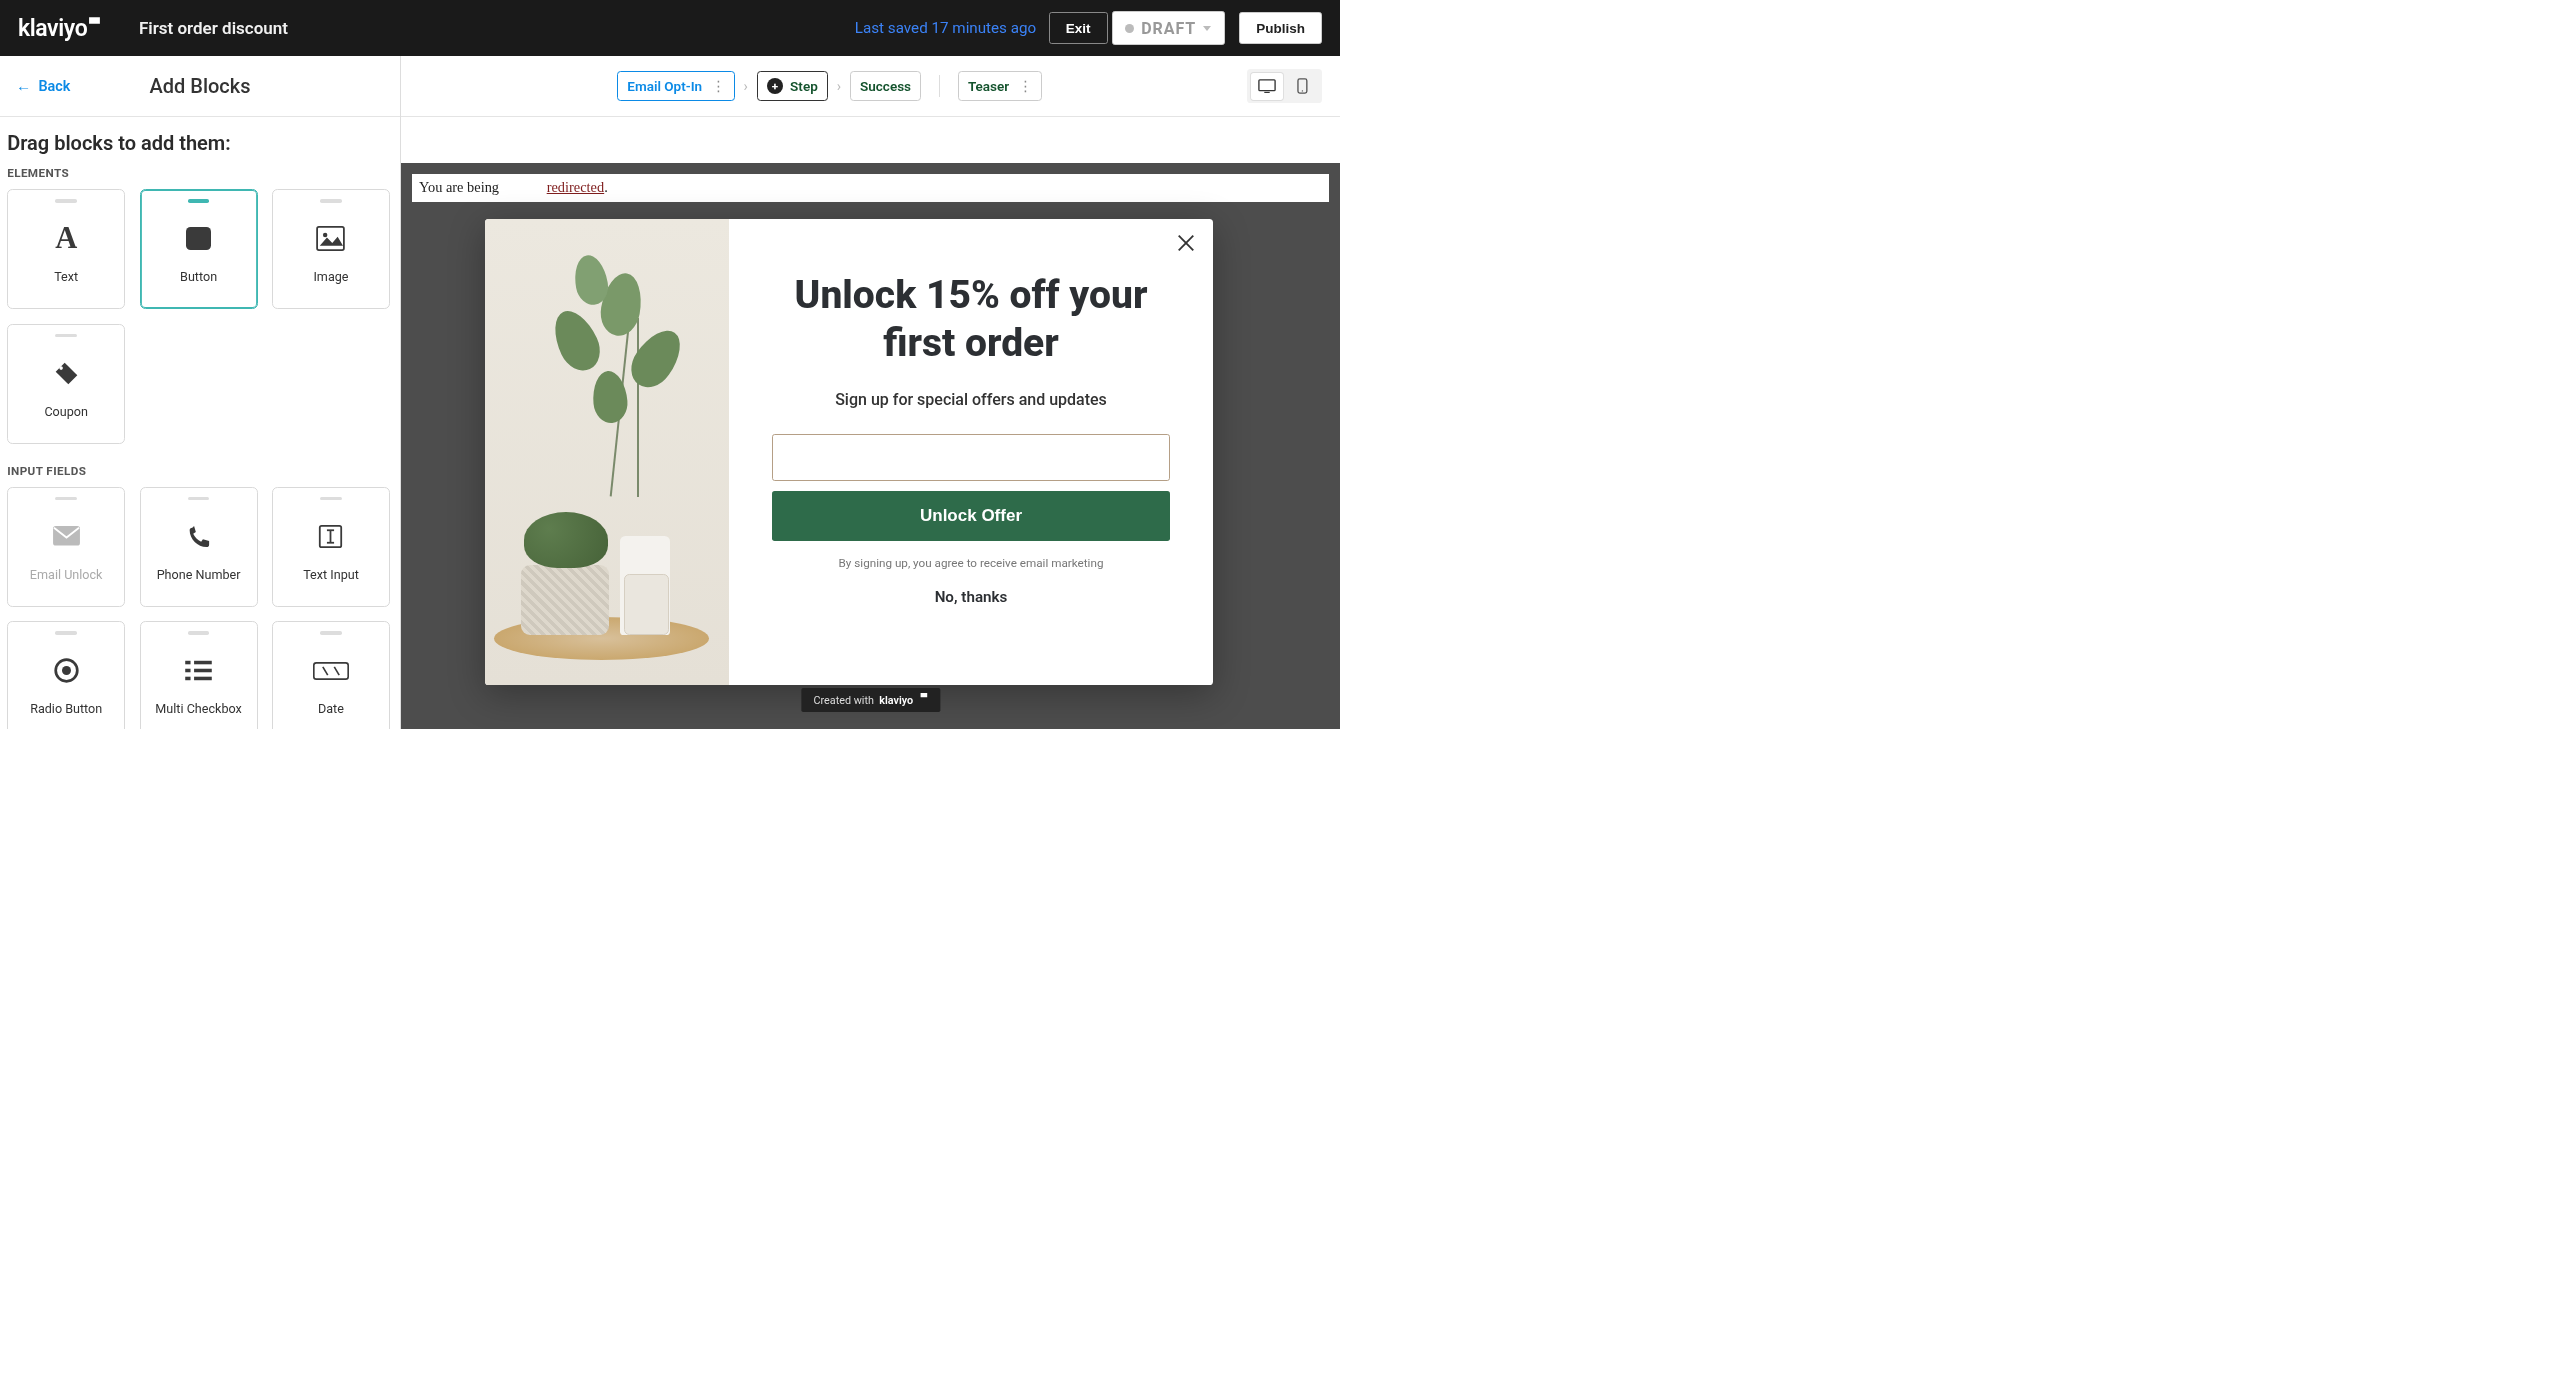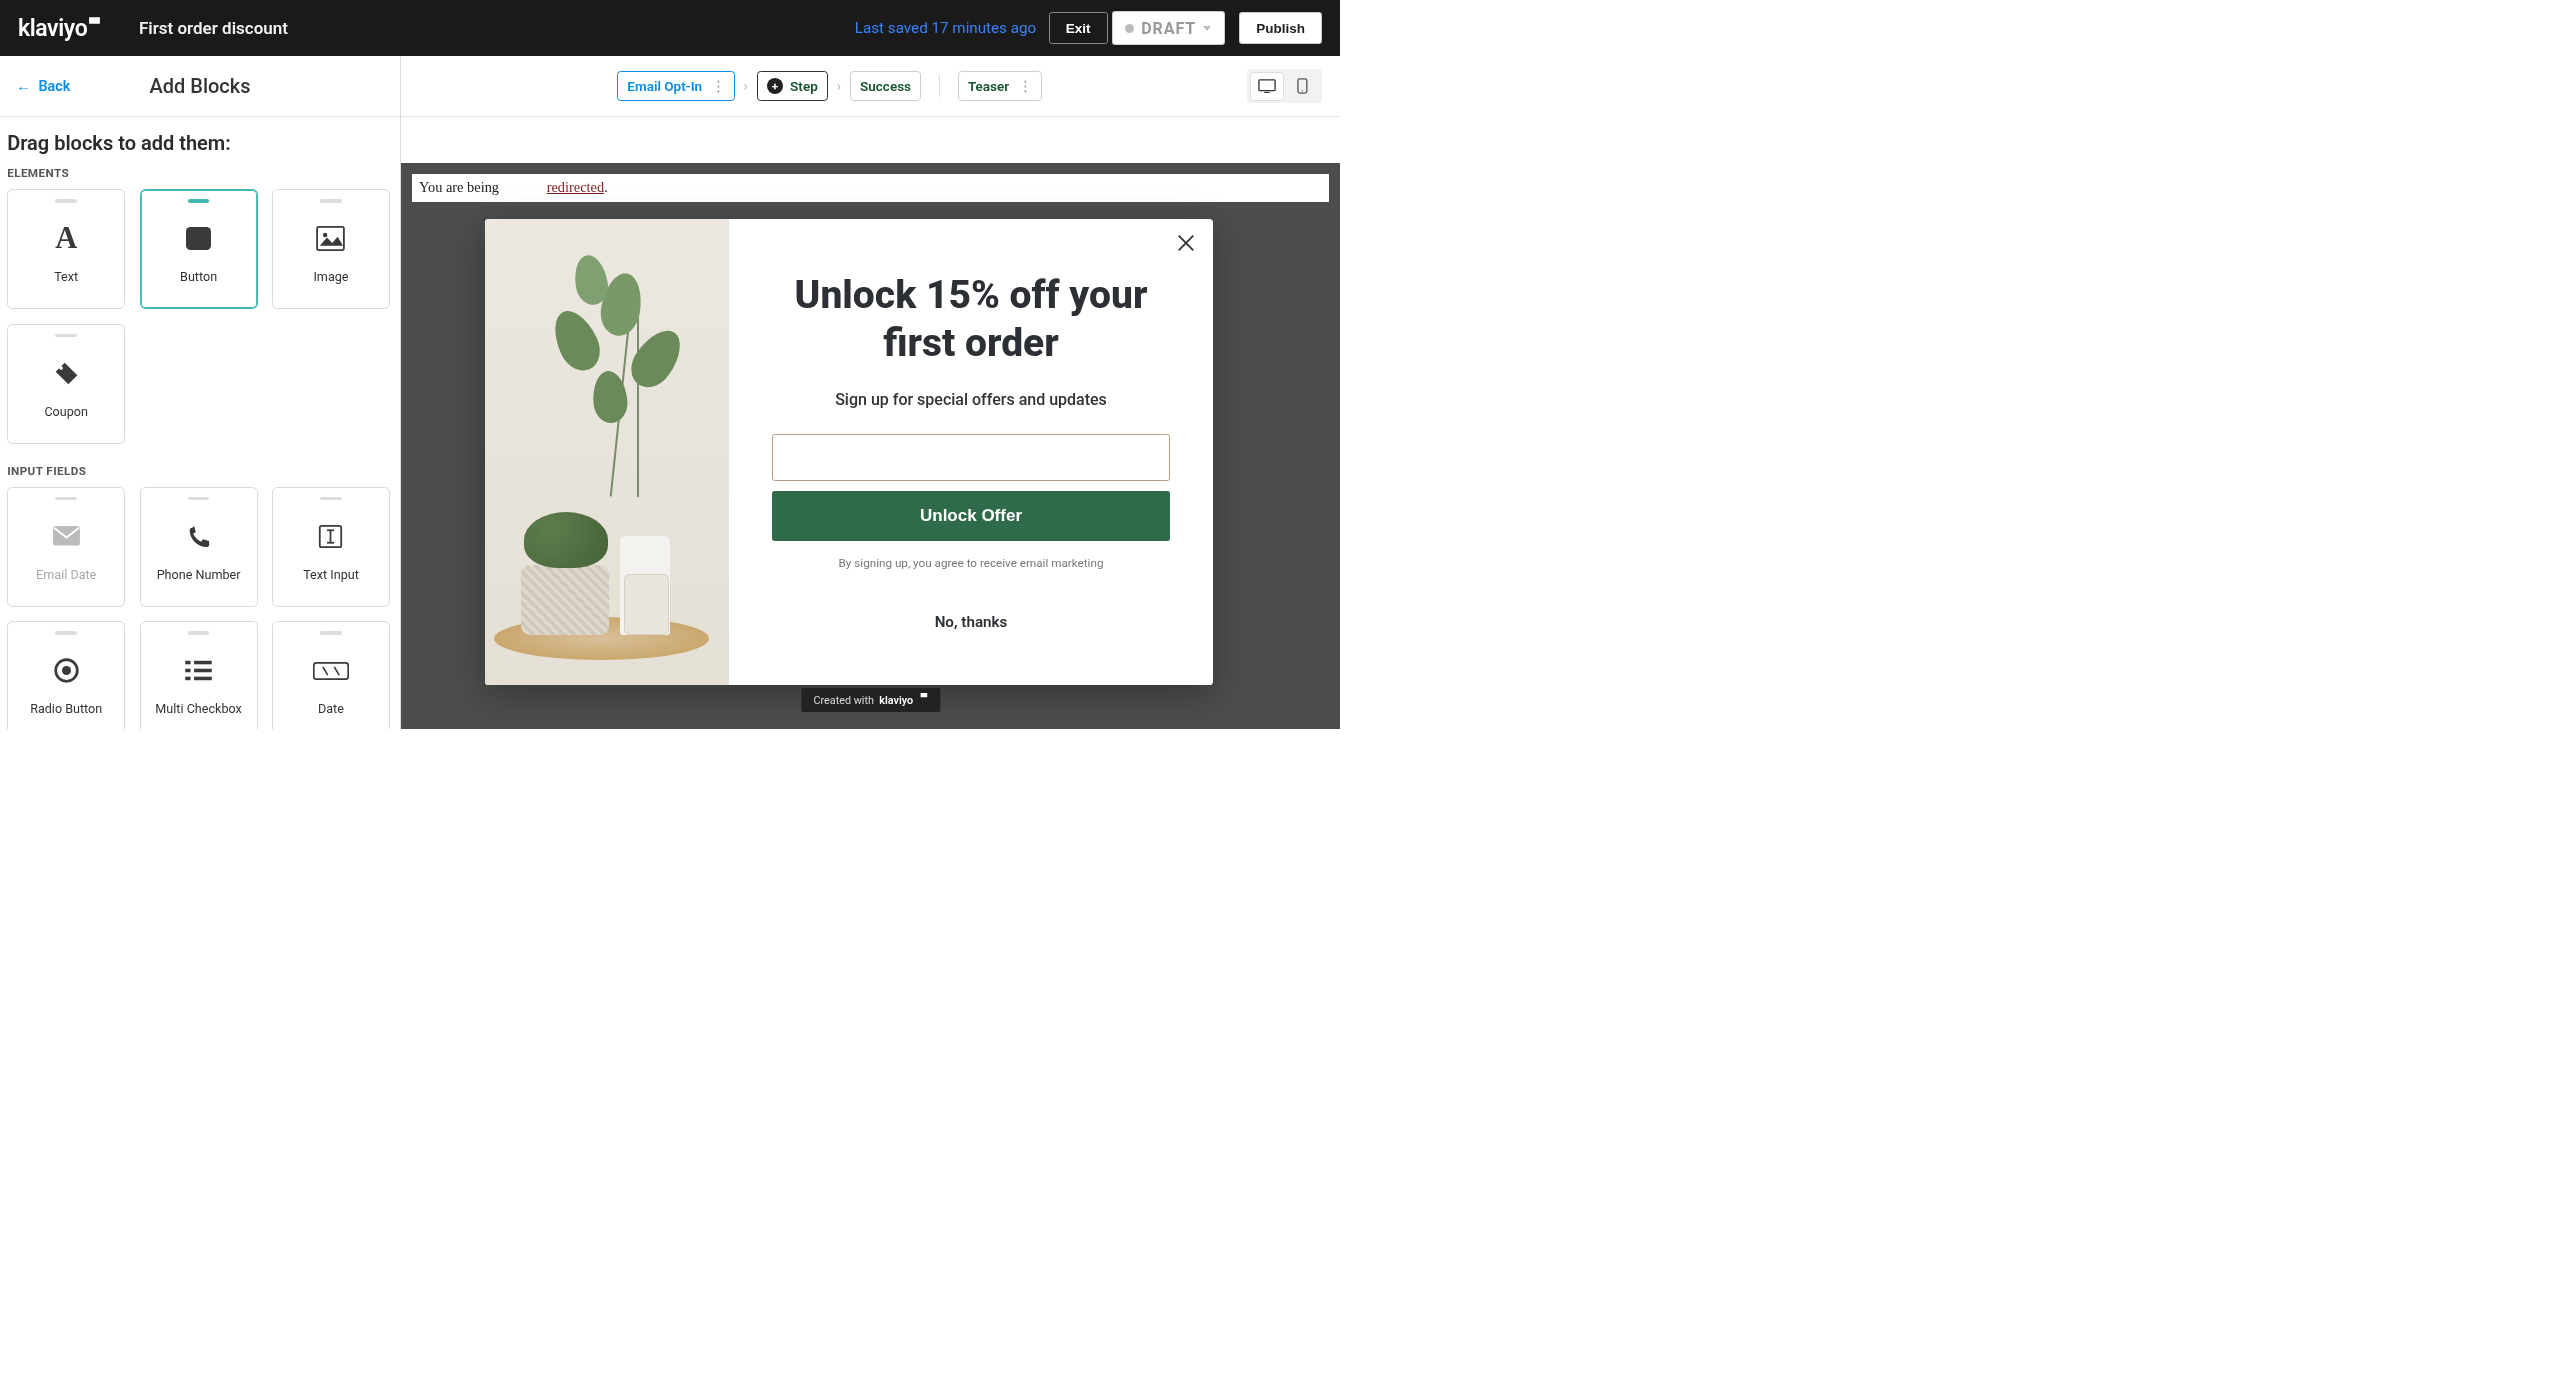--- a/index.html
+++ b/index.html
@@ -63,21 +63,21 @@
 
 .popup { position: absolute; top: 56px; left: 84px; width: 728px; height: 466px; background: #fff; border-radius: 3.6px; display: flex; overflow: hidden; box-shadow: 0 9px 36px rgba(0,0,0,.3); }
 .popup-image { width: 244px; background: linear-gradient(#ece8df, #e5e0d6); position: relative; overflow: hidden; }
 .popup-body { flex: 1; padding: 39px 43px 21.5px 43px; text-align: center; position: relative; }
 .popup-close { position: absolute; top: 14.4px; right: 16px; width: 21.5px; height: 21.5px; cursor: pointer; color: #333; }
 .popup-h1 { font-size: 39px; font-weight: 800; color: #2c2f33; line-height: 1.25; margin: 12.6px 0 21.5px 0; }
 .popup-sub { font-size: 16px; color: #333; font-weight: 500; margin-bottom: 25px; }
 .popup-input { width: 100%; height: 47px; border: 0.9px solid #b59f86; border-radius: 2.7px; margin-bottom: 10.8px; padding: 0 10.8px; font-size: 13.5px; }
 .popup-cta { width: 100%; height: 50px; background: #2e6b4a; color: #fff; border: none; border-radius: 2.7px; font-size: 17px; font-weight: 700; cursor: pointer; text-align: center; }
 .popup-legal { font-size: 11.7px; color: #777; margin-top: 14.4px; }
-.popup-dismiss { margin-top: 43px; font-size: 15.2px; font-weight: 600; color: #2c2f33; cursor: pointer; }
+.popup-dismiss { margin-top: 18px; font-size: 15.2px; font-weight: 600; color: #2c2f33; cursor: pointer; }
 
 .credit-badge { position: absolute; left: 50%; transform: translateX(-50%); bottom: 18px; background: #222; color: #ddd; font-size: 10.8px; padding: 5.4px 12.6px; border-radius: 1.8px; display: flex; align-items: center; gap: 5.4px; }
 .credit-logo { font-weight: 600; color: #fff; }
 
 
 .vase { position: absolute; bottom: 50px; left: 135px; width: 50px; height: 99px; background: #f4f2ee; border-radius: 5.4px 5.4px 3.6px 3.6px; }
 .jar { position: absolute; bottom: 50px; left: 135px; width: 45px; height: 61px; background: rgba(230,225,215,.7); border: 0.9px solid #d6cfc2; border-radius: 5.4px; left: 139px; }
 .pot { position: absolute; bottom: 50px; left: 36px; width: 88px; height: 70px; background: repeating-linear-gradient(45deg,#cfc9bd,#cfc9bd 3.6px,#ded8cc 3.6px,#ded8cc 7.2px); border-radius: 9px; }
 .mat { position: absolute; bottom: 25px; left: 9px; width: 215px; height: 43px; background: radial-gradient(ellipse at center, #d8c09a 0%, #caa86f 70%); border-radius: 50%; }
 .leaf { position: absolute; width: 39px; height: 63px; background: #6b8a5a; border-radius: 50% 50% 50% 50% / 60% 60% 40% 40%; }
@@ -165,21 +165,21 @@
       <div class="section-label">INPUT FIELDS</div>
       <div class="blocks-grid">
         <div class="block-card muted">
           <div class="block-handle"></div>
           <div class="block-icon">
             <svg width="29" height="21.5" viewBox="0 0 32 24">
                 <rect x="1" y="1" width="30" height="22" rx="3" fill="#bbb"></rect>
                 <path d="M2 3 L16 14 L30 3" stroke="#fff" stroke-width="2" fill="none"></path>
               </svg>
           </div>
-          <div class="block-label">Email Date</div>
+          <div class="block-label">Email Unlock</div>
         </div>
         <div class="block-card">
           <div class="block-handle"></div>
           <div class="block-icon">
             <svg width="23" height="23" viewBox="0 0 26 26">
                 <path d="M5 2 C3 2 2 3 2 5 C2 15 11 24 21 24 C23 24 24 23 24 21 L24 17 L17 15 L15 18 C11 16 8 13 6 9 L9 7 L7 0 Z" fill="#3a3a3a" transform="translate(1,1)"></path>
               </svg>
           </div>
           <div class="block-label">Phone Number</div>
         </div>

